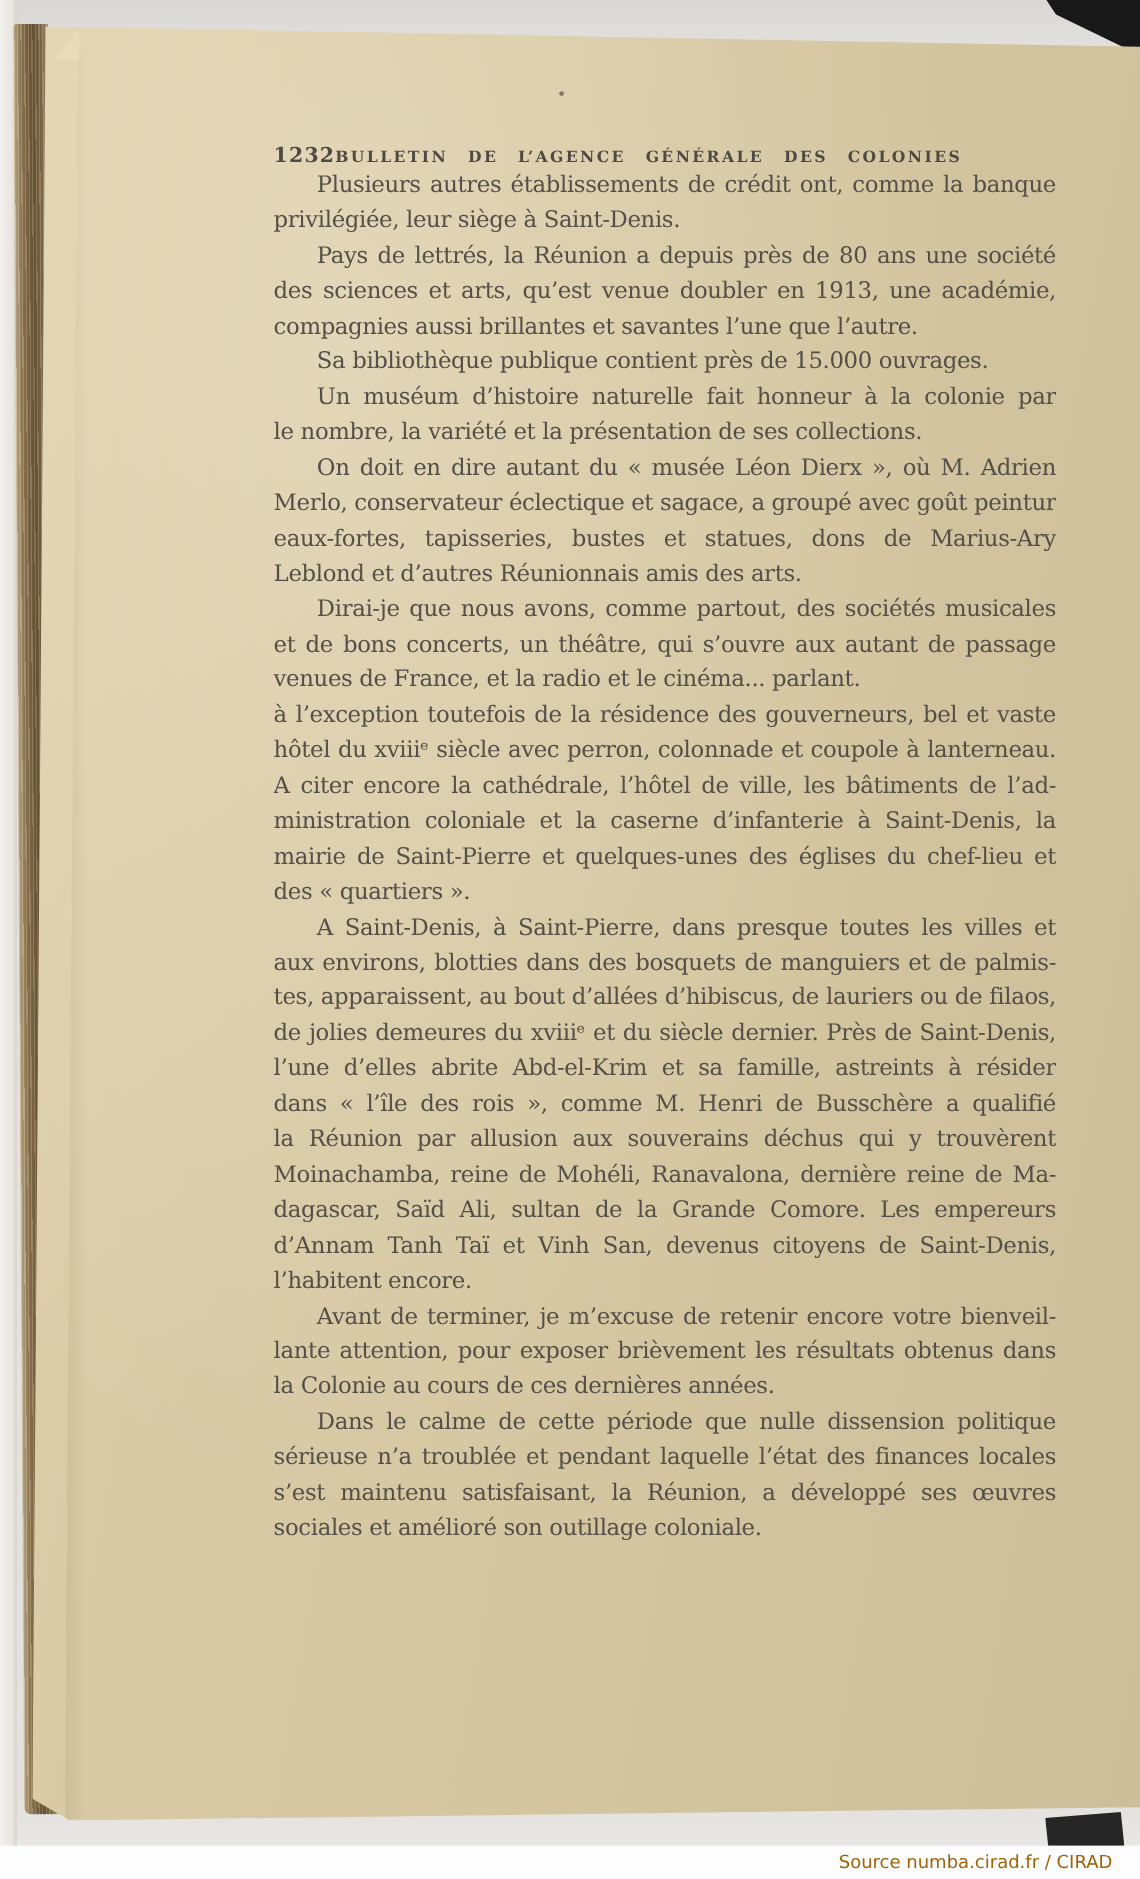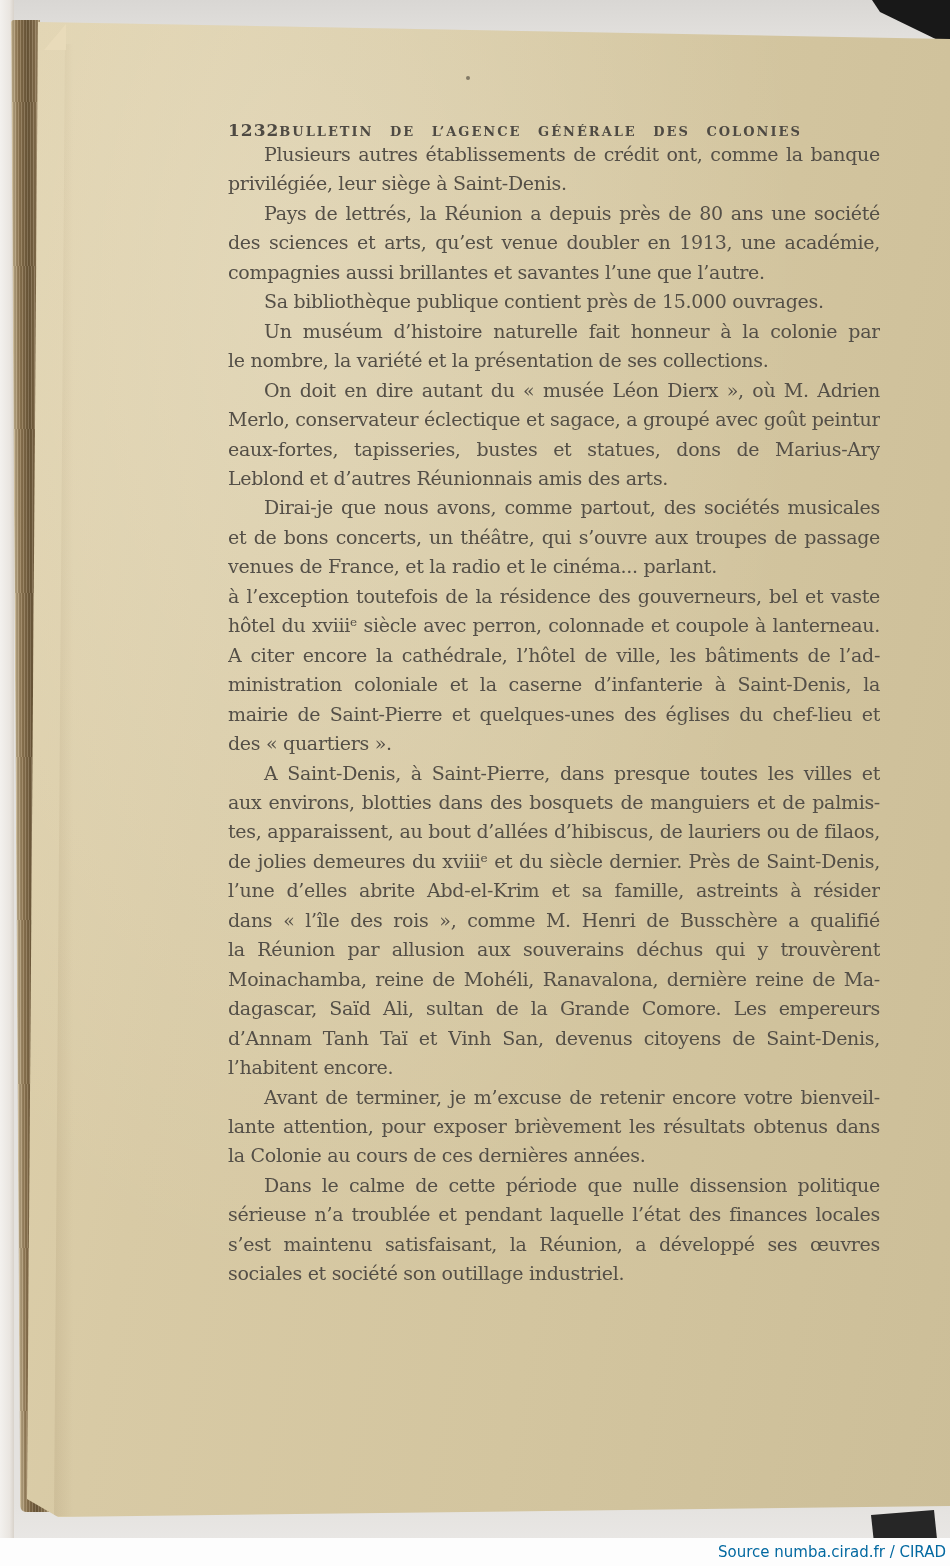--- a/index.html
+++ b/index.html
@@ -47,21 +47,21 @@
   .body-text{font-size:19px;line-height:29.45px;color:#544f47;
        letter-spacing:-0.3px;overflow:hidden;}
   .line{white-space:nowrap;text-align:justify;text-align-last:justify;}
   .line.last{text-align-last:left;}
   .line.first{text-indent:36px;}
 
   
   .footer-bar{position:absolute;left:0;bottom:0;width:950px;height:28px;background:#fdfdfd;
        display:flex;align-items:center;justify-content:flex-end;}
   .source-text{font-family:"DejaVu Sans","Liberation Sans",sans-serif;font-size:15px;
-       color:#0369a1;padding-right:4px;}
+       color:#a16207;padding-right:23px;}
 </style>
 </head>
 <body>
 
 <div class="left-sliver"></div>
 <div class="corner-tr"></div>
 <div class="block-br"></div>
 <div class="binding"></div>
 
 <div class="page">
@@ -81,21 +81,21 @@
         <div class="line">des sciences et arts, qu’est venue doubler en 1913, une académie,</div>
         <div class="line last">compagnies aussi brillantes et savantes l’une que l’autre.</div>
         <div class="line first last">Sa bibliothèque publique contient près de 15.000 ouvrages.</div>
         <div class="line first">Un muséum d’histoire naturelle fait honneur à la colonie par</div>
         <div class="line last">le nombre, la variété et la présentation de ses collections.</div>
         <div class="line first">On doit en dire autant du « musée Léon Dierx », où M. Adrien</div>
         <div class="line">Merlo, conservateur éclectique et sagace, a groupé avec goût peintures,</div>
         <div class="line">eaux-fortes, tapisseries, bustes et statues, dons de Marius-Ary</div>
         <div class="line last">Leblond et d’autres Réunionnais amis des arts.</div>
         <div class="line first">Dirai-je que nous avons, comme partout, des sociétés musicales</div>
-        <div class="line">et de bons concerts, un théâtre, qui s’ouvre aux troupes de passage</div>
+        <div class="line">et de bons concerts, un théâtre, qui s’ouvre aux autant de passage</div>
         <div class="line last">venues de France, et la radio et le cinéma... parlant.</div>
         <div class="line">à l’exception toutefois de la résidence des gouverneurs, bel et vaste</div>
         <div class="line">hôtel du xviiiᵉ siècle avec perron, colonnade et coupole à lanterneau.</div>
         <div class="line">A citer encore la cathédrale, l’hôtel de ville, les bâtiments de l’ad-</div>
         <div class="line">ministration coloniale et la caserne d’infanterie à Saint-Denis, la</div>
         <div class="line">mairie de Saint-Pierre et quelques-unes des églises du chef-lieu et</div>
         <div class="line last">des « quartiers ».</div>
         <div class="line first">A Saint-Denis, à Saint-Pierre, dans presque toutes les villes et</div>
         <div class="line">aux environs, blotties dans des bosquets de manguiers et de palmis-</div>
         <div class="line">tes, apparaissent, au bout d’allées d’hibiscus, de lauriers ou de filaos,</div>
@@ -106,20 +106,20 @@
         <div class="line">Moinachamba, reine de Mohéli, Ranavalona, dernière reine de Ma-</div>
         <div class="line">dagascar, Saïd Ali, sultan de la Grande Comore. Les empereurs</div>
         <div class="line">d’Annam Tanh Taï et Vinh San, devenus citoyens de Saint-Denis,</div>
         <div class="line last">l’habitent encore.</div>
         <div class="line first">Avant de terminer, je m’excuse de retenir encore votre bienveil-</div>
         <div class="line">lante attention, pour exposer brièvement les résultats obtenus dans</div>
         <div class="line last">la Colonie au cours de ces dernières années.</div>
         <div class="line first">Dans le calme de cette période que nulle dissension politique</div>
         <div class="line">sérieuse n’a troublée et pendant laquelle l’état des finances locales</div>
         <div class="line">s’est maintenu satisfaisant, la Réunion, a développé ses œuvres</div>
-        <div class="line last">sociales et société son outillage industriel.</div>
+        <div class="line last">sociales et amélioré son outillage coloniale.</div>
       </div>
   </div>
 </div>
 
 <div class="footer-bar">
   <span class="source-text">Source numba.cirad.fr / CIRAD</span>
 </div>
 
 </body></html>

